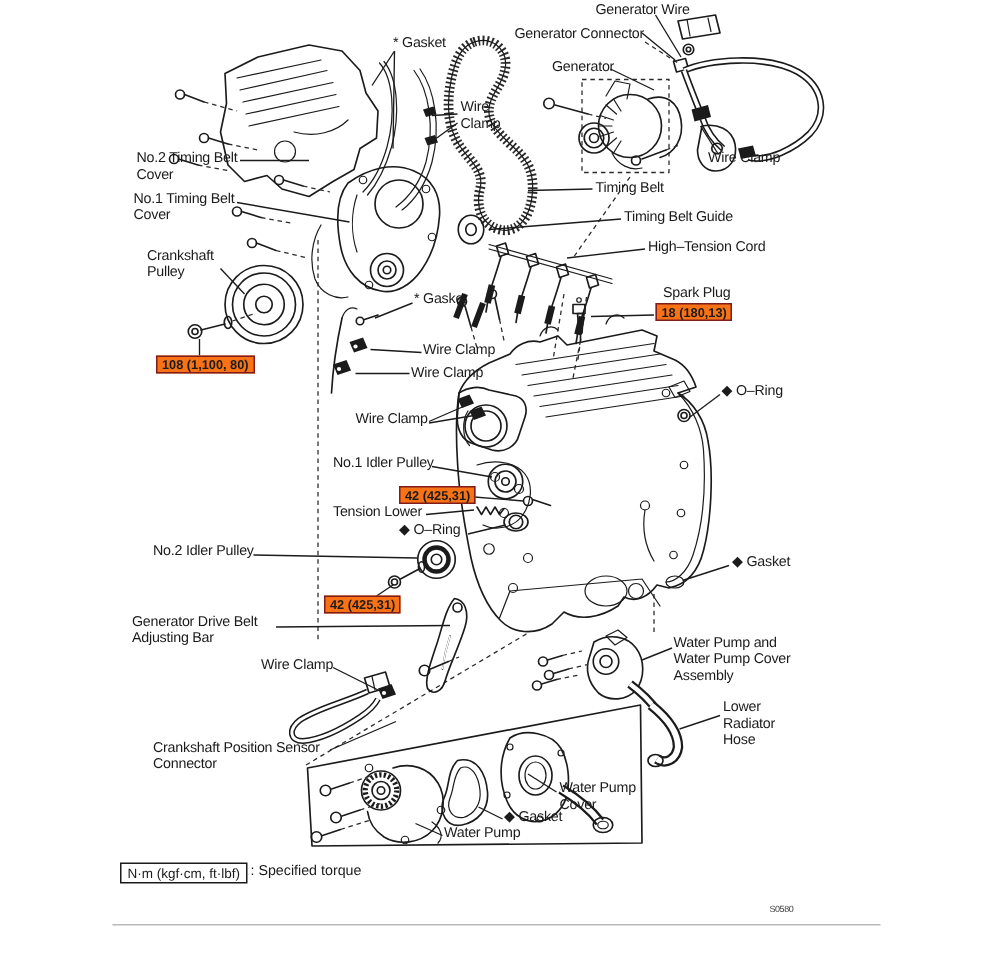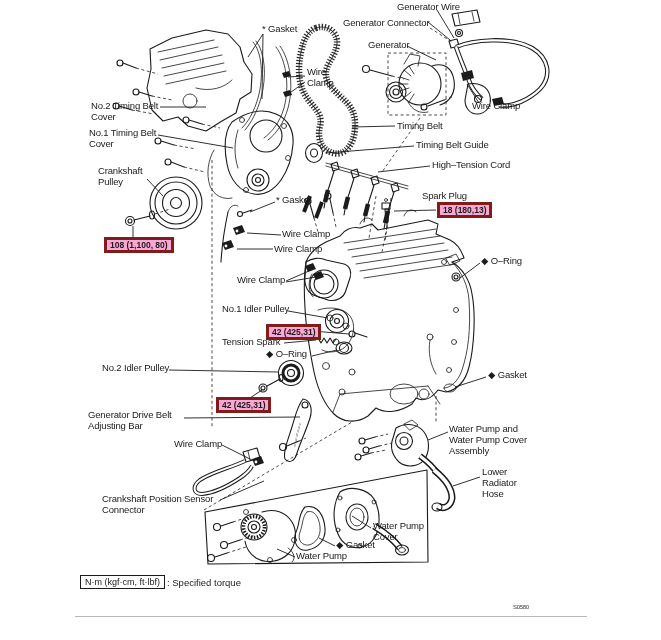--- a/index.html
+++ b/index.html
@@ -6,24 +6,24 @@
   #canvas{position:relative;width:661px;height:640px;background:#ffffff;overflow:hidden;
           font-family:"Liberation Sans", sans-serif;color:#1b1b1b;}
   #art{position:absolute;left:0;top:0;}
   .ln{fill:none;stroke:#1b1b1b;stroke-width:1.1;stroke-linecap:round;stroke-linejoin:round;}
   .thin{stroke-width:0.8;}
   .fillb{fill:#1b1b1b;stroke:none;}
   .dash{fill:none;stroke:#2a2a2a;stroke-width:0.85;stroke-dasharray:3 2.6;}
   .leader{fill:none;stroke:#1b1b1b;stroke-width:0.9;}
   .lbl{position:absolute;font-size:9.5px;line-height:11px;letter-spacing:-0.15px;
        white-space:pre-line;color:#1b1b1b;}
-  .tq{position:absolute;border:3px solid #7f1d1d;background:#f9a8d4;font-size:8.5px;
+  .tq{position:absolute;border:1px solid #7f1d1d;background:#f97316;font-size:8.5px;
       font-weight:700;line-height:10px;padding:0px 3px;white-space:nowrap;}
   .legend{position:absolute;left:80px;top:575px;font-size:9.5px;line-height:12px;}
-  .legend .row1{display:flex;align-items:flex-end;}
+  .legend .row1{display:flex;align-items:flex-start;}
   .tq-key{border:1px solid #1b1b1b;padding:0 4px;font-size:9px;line-height:12px;margin-right:2px;}
   .figcode{position:absolute;left:513px;top:604px;font-size:6px;color:#3a3a3a;letter-spacing:-0.3px;}
   .rule{position:absolute;left:75px;top:616px;width:512px;height:1px;background:#b9b9b9;}
 </style>
 </head>
 <body>
 
 <div id="canvas">
 
 <svg id="art" width="661" height="640" viewBox="0 0 661 640">
@@ -378,28 +378,28 @@
   <div class="lbl" style="left:472px;top:100px">Wire Clamp</div>
   <div class="lbl" style="left:91px;top:100px">No.2 Timing Belt
 Cover</div>
   <div class="lbl" style="left:89px;top:127px">No.1 Timing Belt
 Cover</div>
   <div class="lbl" style="left:98px;top:165px">Crankshaft
 Pulley</div>
   <div class="lbl" style="left:397px;top:120px">Timing Belt</div>
   <div class="lbl" style="left:416px;top:139px">Timing Belt Guide</div>
   <div class="lbl" style="left:432px;top:159px">High–Tension Cord</div>
-  <div class="lbl" style="left:422px;top:190px">Spark Plug</div>
+  <div class="lbl" style="left:442px;top:190px">Spark Plug</div>
   <div class="lbl" style="left:276px;top:194px">* Gasket</div>
   <div class="lbl" style="left:282px;top:228px">Wire Clamp</div>
   <div class="lbl" style="left:274px;top:243px">Wire Clamp</div>
   <div class="lbl" style="left:237px;top:274px">Wire Clamp</div>
   <div class="lbl" style="left:481px;top:255px">◆ O–Ring</div>
   <div class="lbl" style="left:222px;top:303px">No.1 Idler Pulley</div>
-  <div class="lbl" style="left:222px;top:336px">Tension Spark</div>
+  <div class="lbl" style="left:222px;top:336px">Tension Lower</div>
   <div class="lbl" style="left:266px;top:348px">◆ O–Ring</div>
   <div class="lbl" style="left:102px;top:362px">No.2 Idler Pulley</div>
   <div class="lbl" style="left:88px;top:409px">Generator Drive Belt
 Adjusting Bar</div>
   <div class="lbl" style="left:174px;top:438px">Wire Clamp</div>
   <div class="lbl" style="left:488px;top:369px">◆ Gasket</div>
   <div class="lbl" style="left:449px;top:423px">Water Pump and
 Water Pump Cover
 Assembly</div>
   <div class="lbl" style="left:482px;top:466px">Lower

